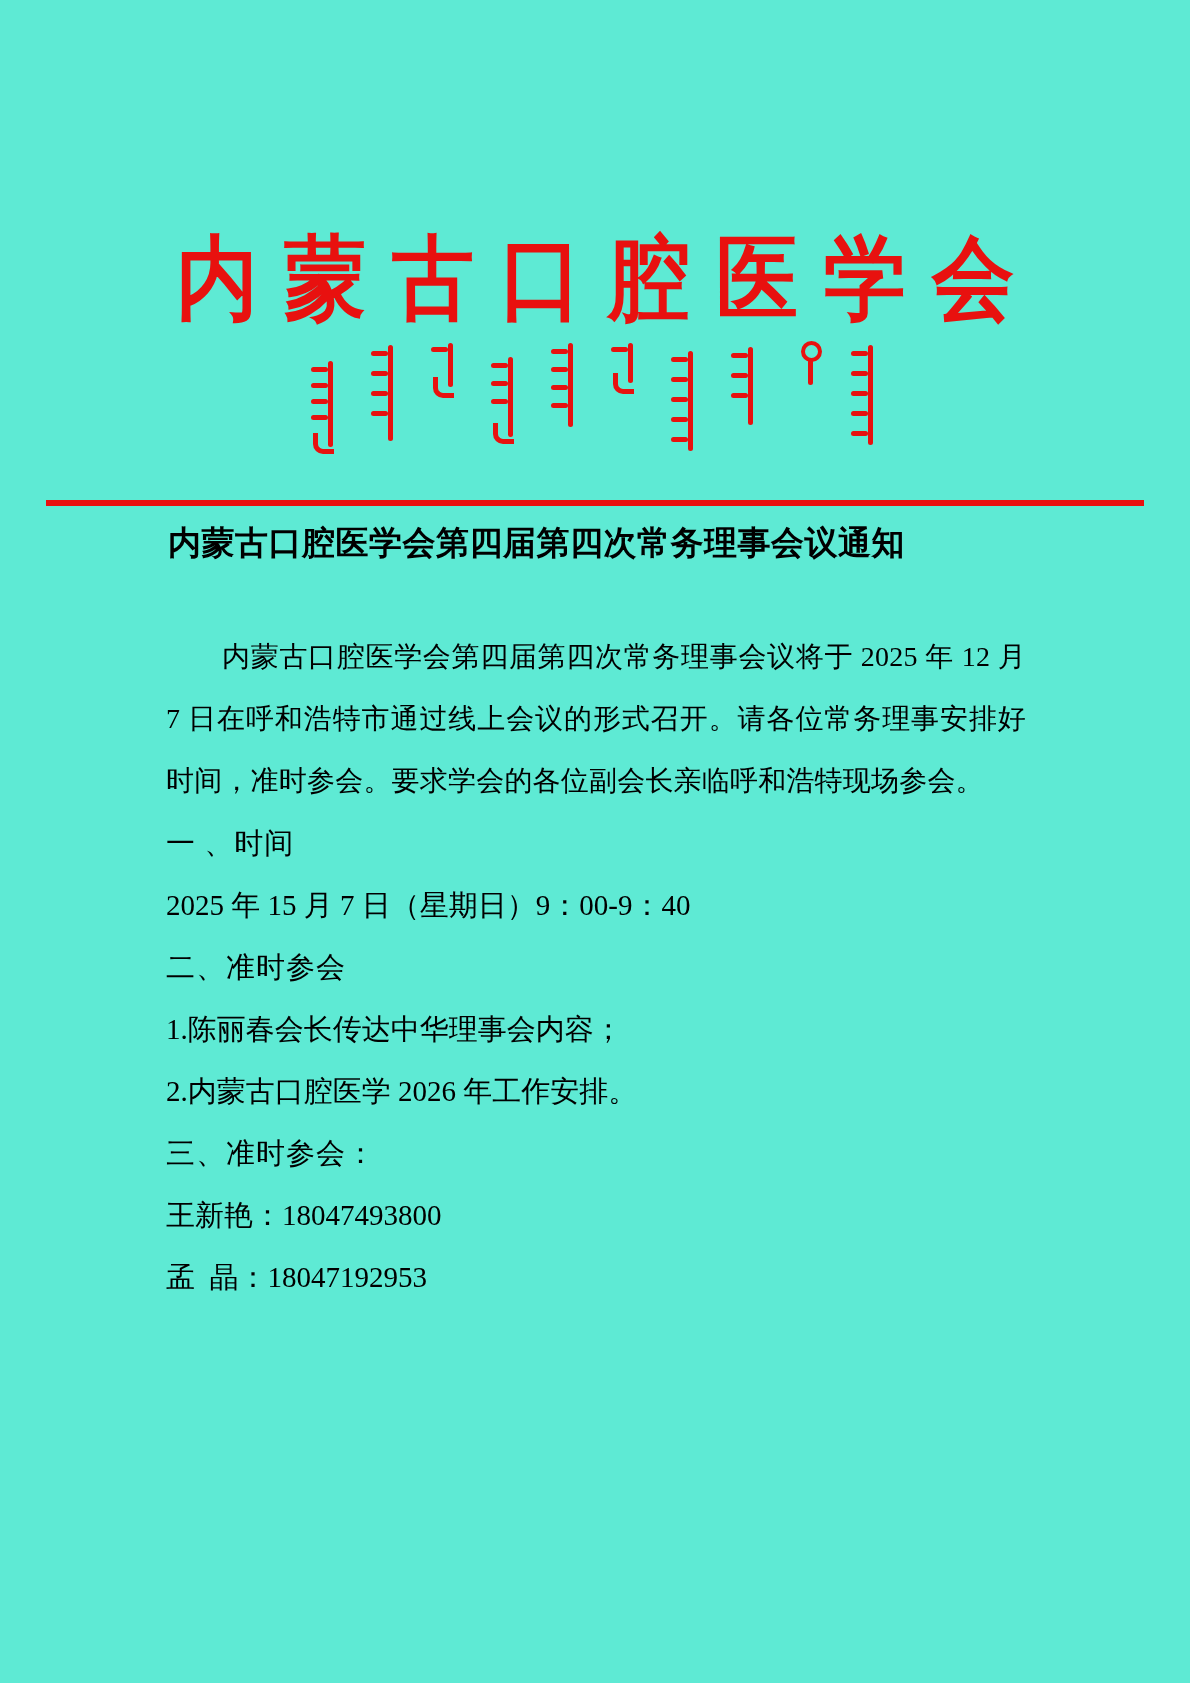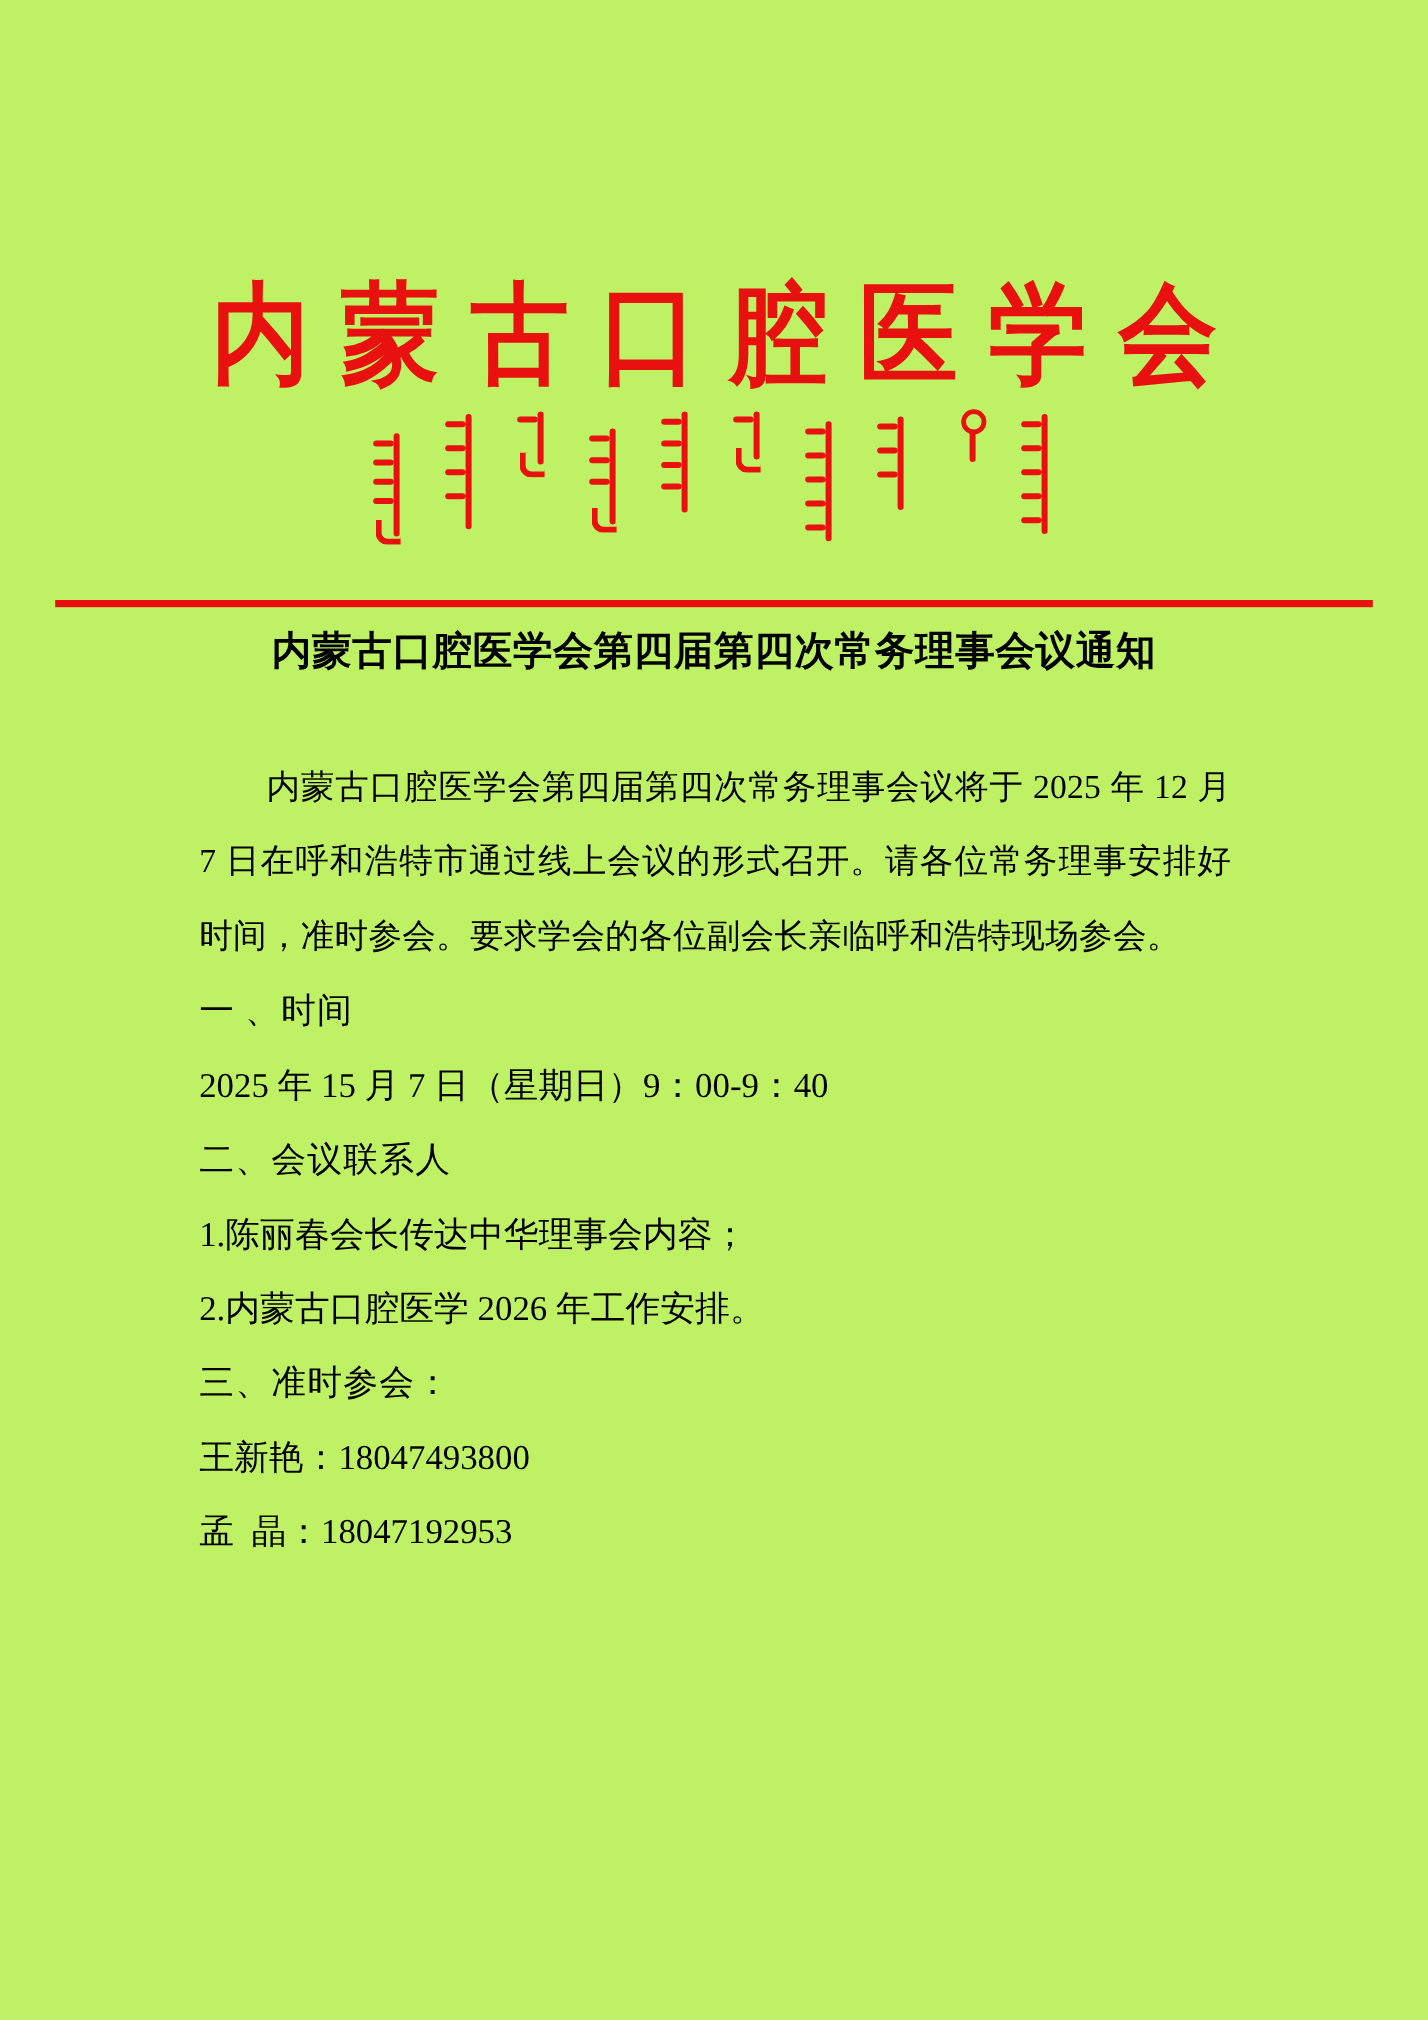--- a/index.html
+++ b/index.html
@@ -13,21 +13,21 @@
     height: 1683px;
     position: relative;
     font-family: "Liberation Serif", "DejaVu Serif", serif;
     color: #000000;
     overflow: hidden;
   }
 
   .page {
     position: absolute;
     inset: 0;
-    background: #bef264;
+    background: #5eead4;
   }
 
   
   .letterhead {
     position: absolute;
     top: 232px;
     left: 0;
     width: 100%;
     text-align: center;
   }
@@ -102,21 +102,20 @@
     height: 6px;
     background: #e8110f;
   }
 
   
   .doc-title {
     position: absolute;
     top: 518px;
     left: 168px;
     width: 854px;
-    text-align: center;
     font-size: 33px;
     font-weight: 700;
     line-height: 1.52;
     letter-spacing: 0.5px;
   }
 
   .content {
     position: absolute;
     top: 626px;
     left: 166px;
@@ -223,21 +222,21 @@
   </div>
 
   <div class="rule"></div>
 
   <div class="doc-title">内蒙古口腔医学会第四届第四次常务理事会议通知</div>
 
   <div class="content">
     <div class="para">内蒙古口腔医学会第四届第四次常务理事会议将于 2025 年 12 月 7 日在呼和浩特市通过线上会议的形式召开。请各位常务理事安排好时间，准时参会。要求学会的各位副会长亲临呼和浩特现场参会。</div>
     <div class="line wide">一 、时间</div>
     <div class="line">2025 年 15 月 7 日（星期日）9：00-9：40</div>
-    <div class="line wide">二、会议联系人</div>
+    <div class="line wide">二、准时参会</div>
     <div class="line">1.陈丽春会长传达中华理事会内容；</div>
     <div class="line">2.内蒙古口腔医学 2026 年工作安排。</div>
     <div class="line wide">三、准时参会：</div>
     <div class="line">王新艳：18047493800</div>
     <div class="line">孟  晶：18047192953</div>
   </div>
 
 </div>
 
 </body></html>

